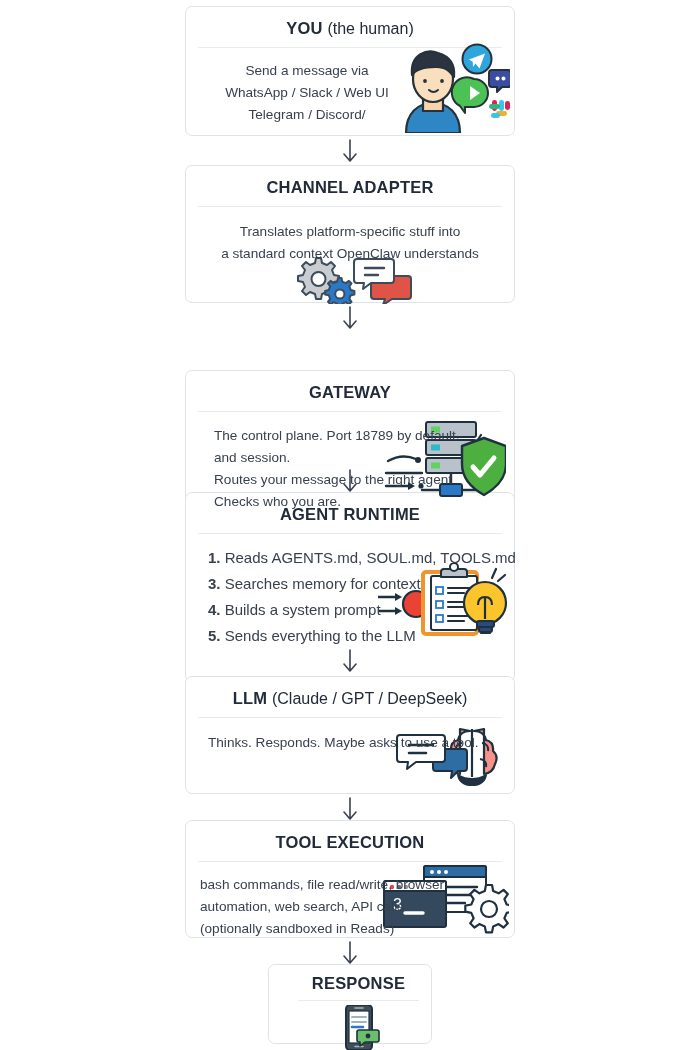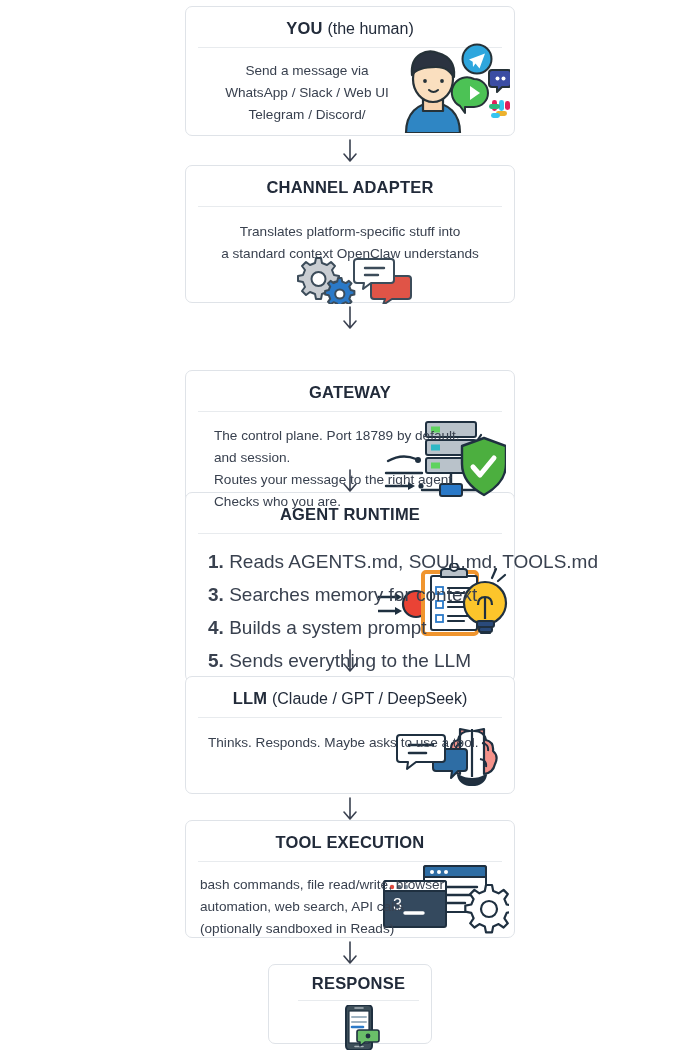--- a/index.html
+++ b/index.html
@@ -68,21 +68,21 @@
 
   .body-text-block { position: relative; z-index: 2; }
 
   
   ol.steps {
     margin: 0;
     padding: 0;
     list-style: none;
   }
   ol.steps li {
-    font-size: 19px;
+    font-size: 15px;
     line-height: 1.74;
     white-space: nowrap;
   }
   ol.steps li b { font-weight: bold; }
 
   
   .arrow {
     position: absolute;
     left: 0;
     width: 700px;

